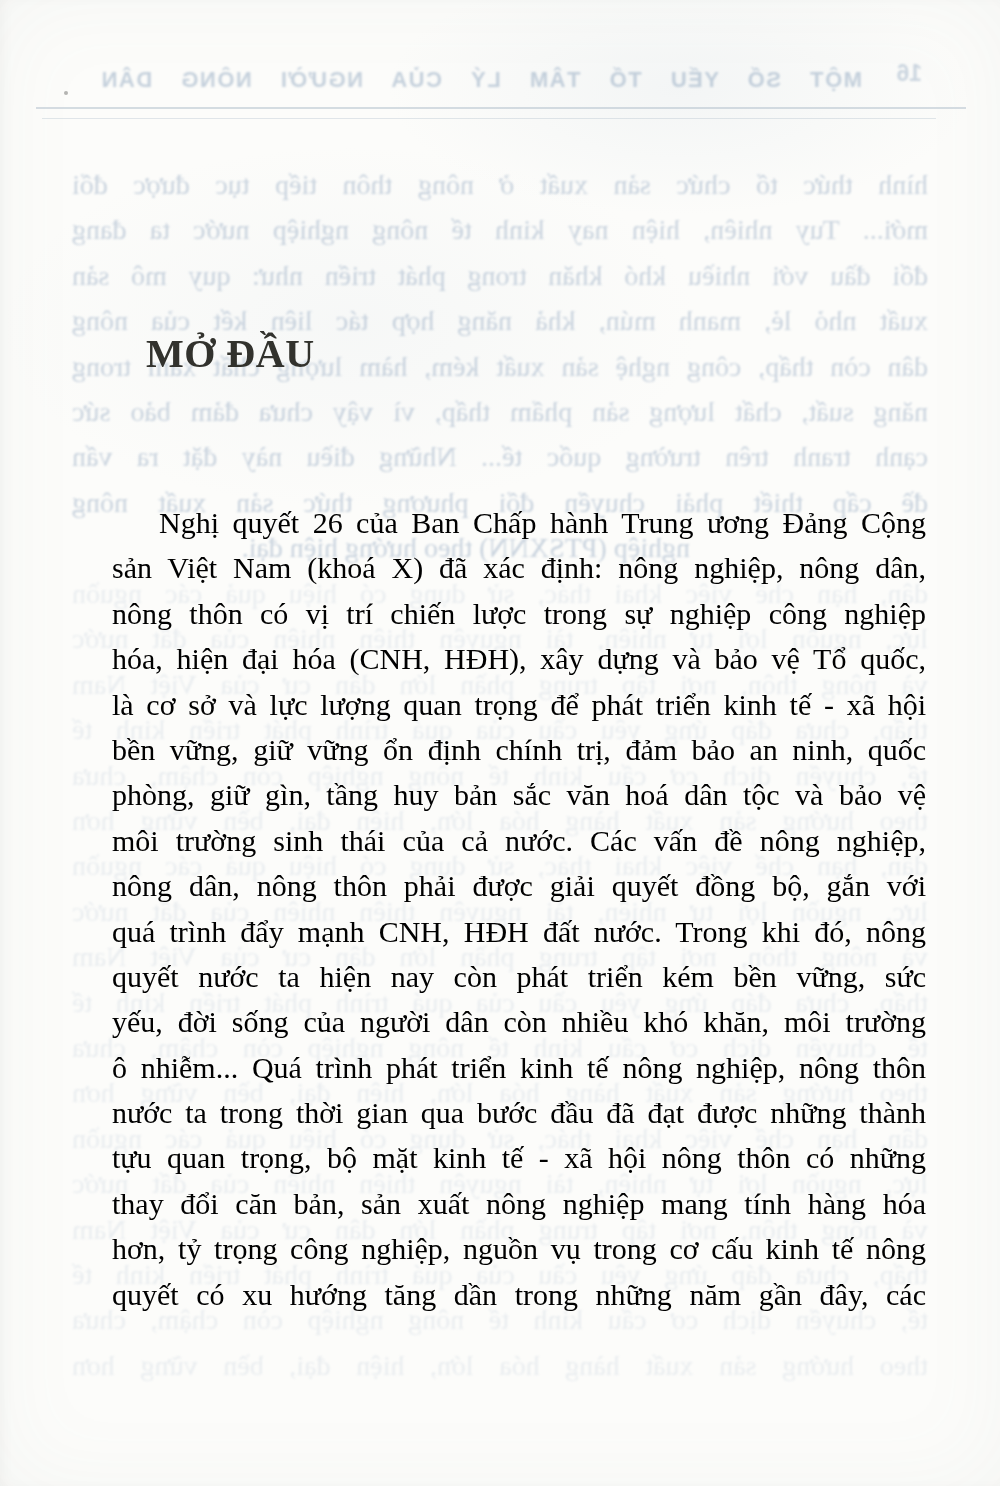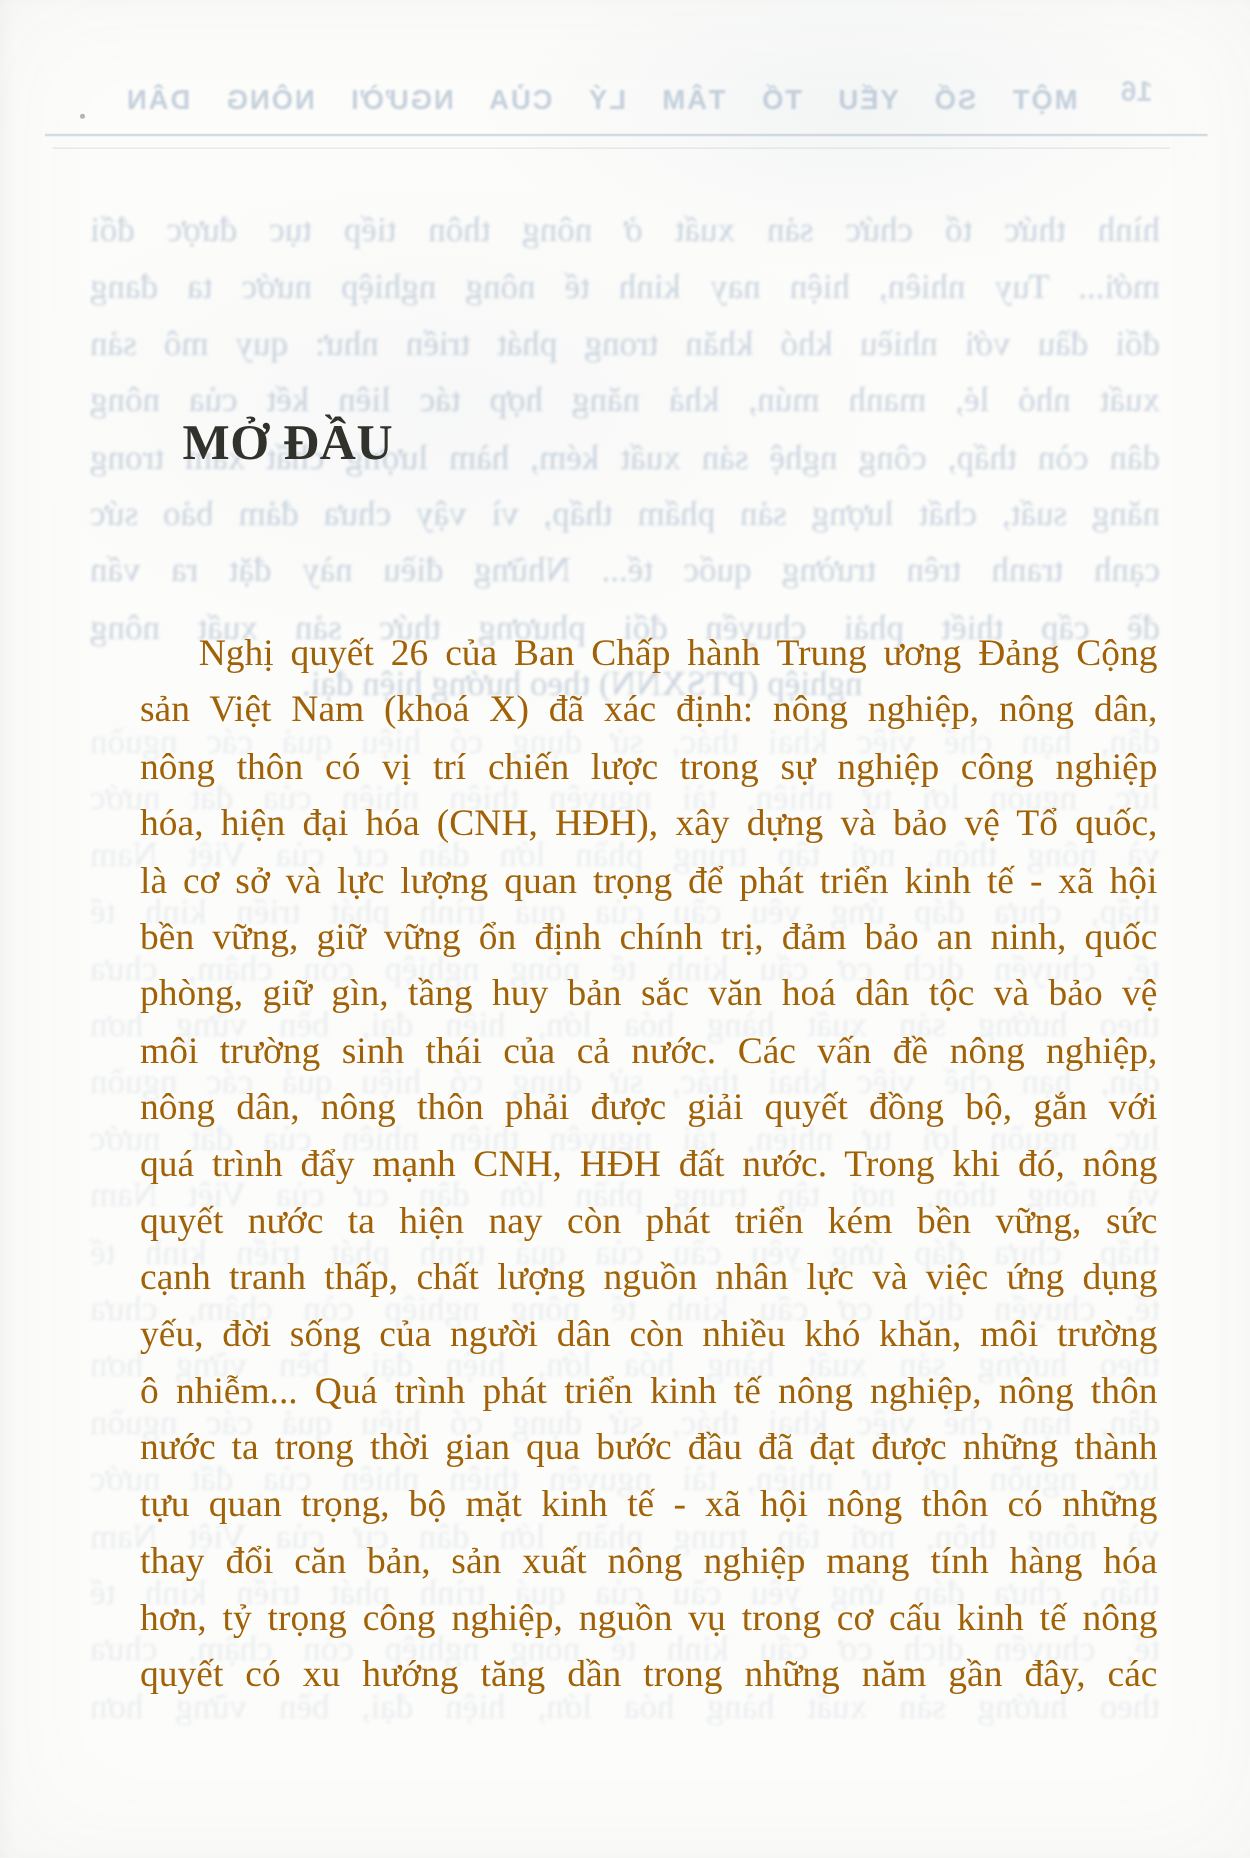--- a/index.html
+++ b/index.html
@@ -72,21 +72,21 @@
     text-align: left;
     font-size: 40px; font-weight: bold; letter-spacing: .5px;
     color: #32322d;
   }
   .body-block {
     position: absolute; top: 500px; left: 112px; width: 814px;
   }
   .para-line {
     height: 45.4px; overflow: hidden;
     font-size: 30px; line-height: 45.4px;
-    color: #a16207;
+    color: #000000;
     text-align: justify; text-align-last: justify;
   }
   .para-line::after { content: ""; display: inline-block; width: 100%; }
   .para-line:first-child { text-indent: 47px; }
 </style>
 </head>
 <body>
 
 <div class="page">
 
@@ -134,21 +134,20 @@
       <div class="para-line">sản Việt Nam (khoá X) đã xác định: nông nghiệp, nông dân,</div>
       <div class="para-line">nông thôn có vị trí chiến lược trong sự nghiệp công nghiệp</div>
       <div class="para-line">hóa, hiện đại hóa (CNH, HĐH), xây dựng và bảo vệ Tổ quốc,</div>
       <div class="para-line">là cơ sở và lực lượng quan trọng để phát triển kinh tế - xã hội</div>
       <div class="para-line">bền vững, giữ vững ổn định chính trị, đảm bảo an ninh, quốc</div>
       <div class="para-line">phòng, giữ gìn, tầng huy bản sắc văn hoá dân tộc và bảo vệ</div>
       <div class="para-line">môi trường sinh thái của cả nước. Các vấn đề nông nghiệp,</div>
       <div class="para-line">nông dân, nông thôn phải được giải quyết đồng bộ, gắn với</div>
       <div class="para-line">quá trình đẩy mạnh CNH, HĐH đất nước. Trong khi đó, nông</div>
       <div class="para-line">quyết nước ta hiện nay còn phát triển kém bền vững, sức</div>
-      <div class="para-line">cạnh tranh thấp, chất lượng nguồn nhân lực và việc ứng dụng</div>
       <div class="para-line">yếu, đời sống của người dân còn nhiều khó khăn, môi trường</div>
       <div class="para-line">ô nhiễm... Quá trình phát triển kinh tế nông nghiệp, nông thôn</div>
       <div class="para-line">nước ta trong thời gian qua bước đầu đã đạt được những thành</div>
       <div class="para-line">tựu quan trọng, bộ mặt kinh tế - xã hội nông thôn có những</div>
       <div class="para-line">thay đổi căn bản, sản xuất nông nghiệp mang tính hàng hóa</div>
       <div class="para-line">hơn, tỷ trọng công nghiệp, nguồn vụ trong cơ cấu kinh tế nông</div>
       <div class="para-line">quyết có xu hướng tăng dần trong những năm gần đây, các</div>
     </div>
 
 </div>

